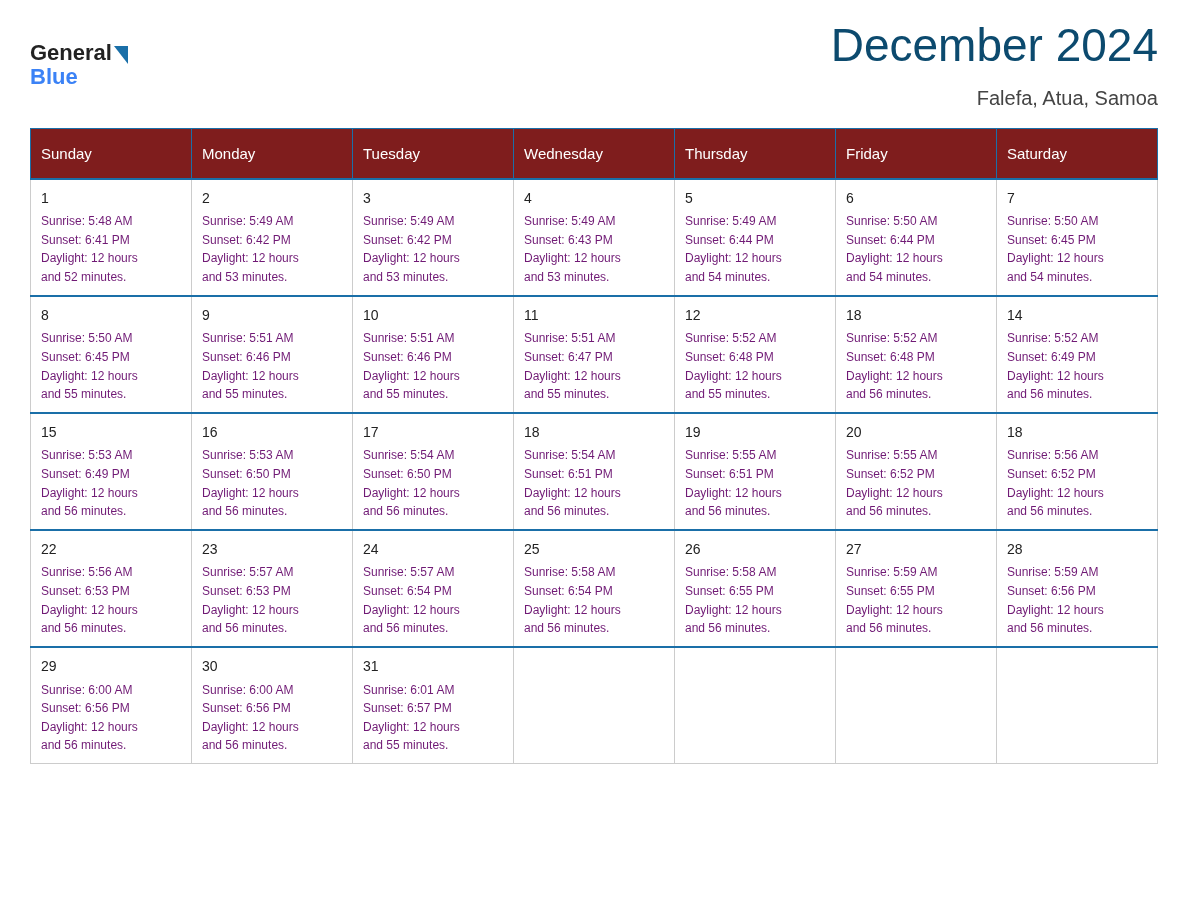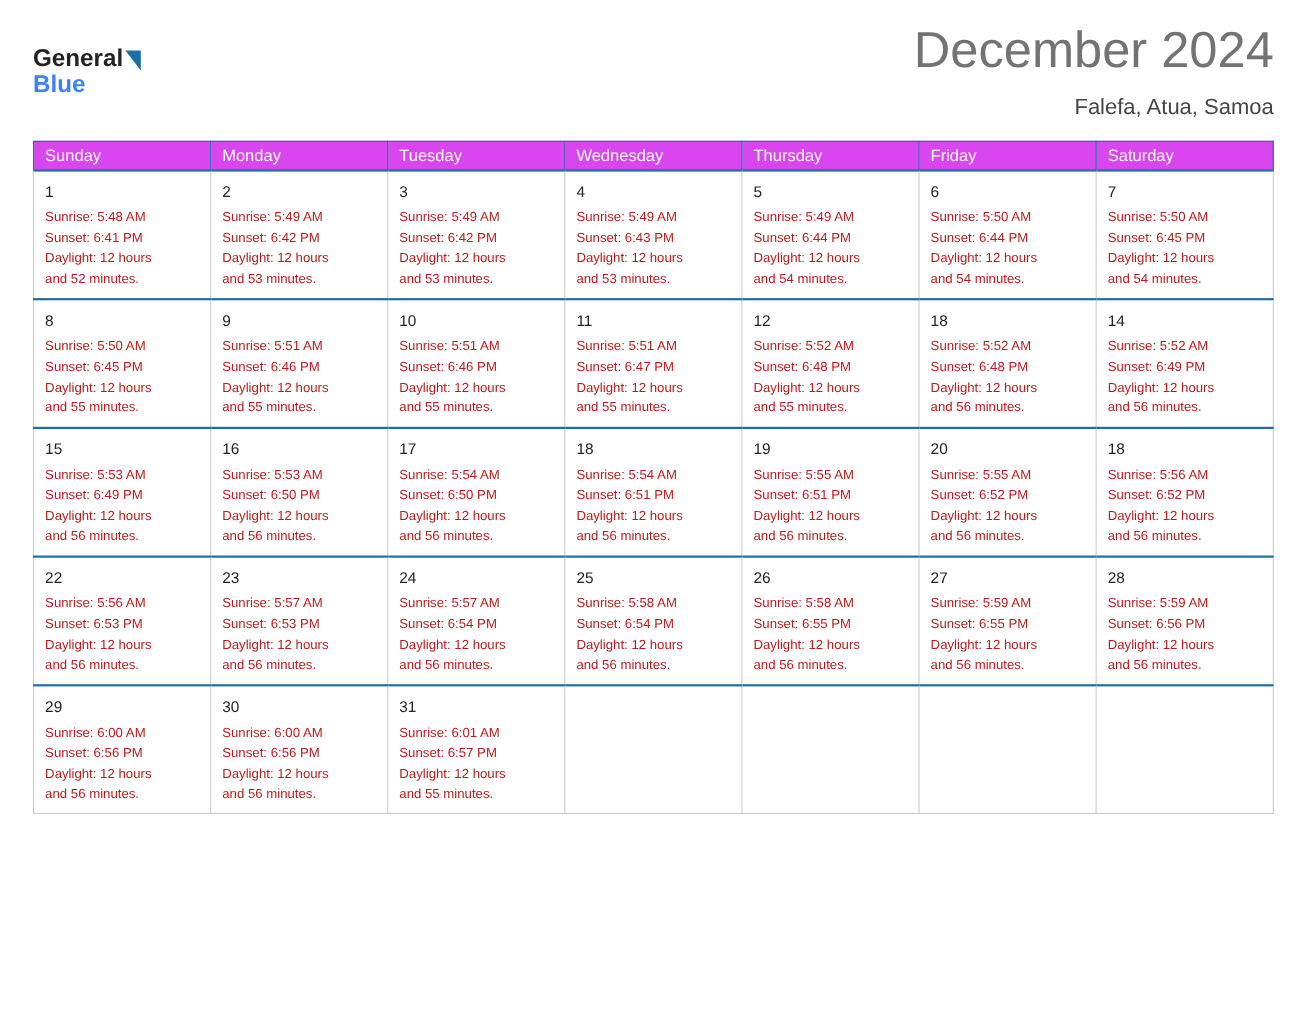--- a/index.html
+++ b/index.html
@@ -44,39 +44,39 @@
       font-weight: bold;
       color: #3b82f6;
       margin-top: -2px;
     }
     .title-block {
       text-align: right;
     }
     .month-title {
       font-size: 46px;
       font-weight: normal;
-      color: #737373;
+      color: #0c4a6e;
       line-height: 1.1;
     }
     .location-title {
       font-size: 20px;
       color: #444;
       margin-top: 16px;
     }
     table {
       width: 100%;
       border-collapse: collapse;
       table-layout: fixed;
     }
     thead tr th {
-      background-color: #d946ef;
+      background-color: #7f1d1d;
       color: #fff;
       font-size: 15px;
       font-weight: normal;
-      padding: 4px 10px;
+      padding: 16px 10px;
       text-align: left;
       border: 1px solid #1a6fa8;
     }
     tbody tr td {
       vertical-align: top;
       padding: 8px 10px;
       border: 1px solid #ccc;
       border-top: 2px solid #1a6fa8;
       font-size: 12.5px;
       line-height: 1.55;
@@ -85,21 +85,21 @@
       background: #fff;
     }
     tbody tr td .day-num {
       font-size: 14px;
       font-weight: normal;
       display: block;
       margin-bottom: 3px;
     }
     tbody tr td .day-info {
       font-size: 12px;
-      color: #b91c1c;
+      color: #701a75;
     }
     tbody tr td:empty {
       background: #fff;
       border-top: 2px solid #1a6fa8;
     }
   </style>
 </head>
 <body>
 
 <div class="header">

